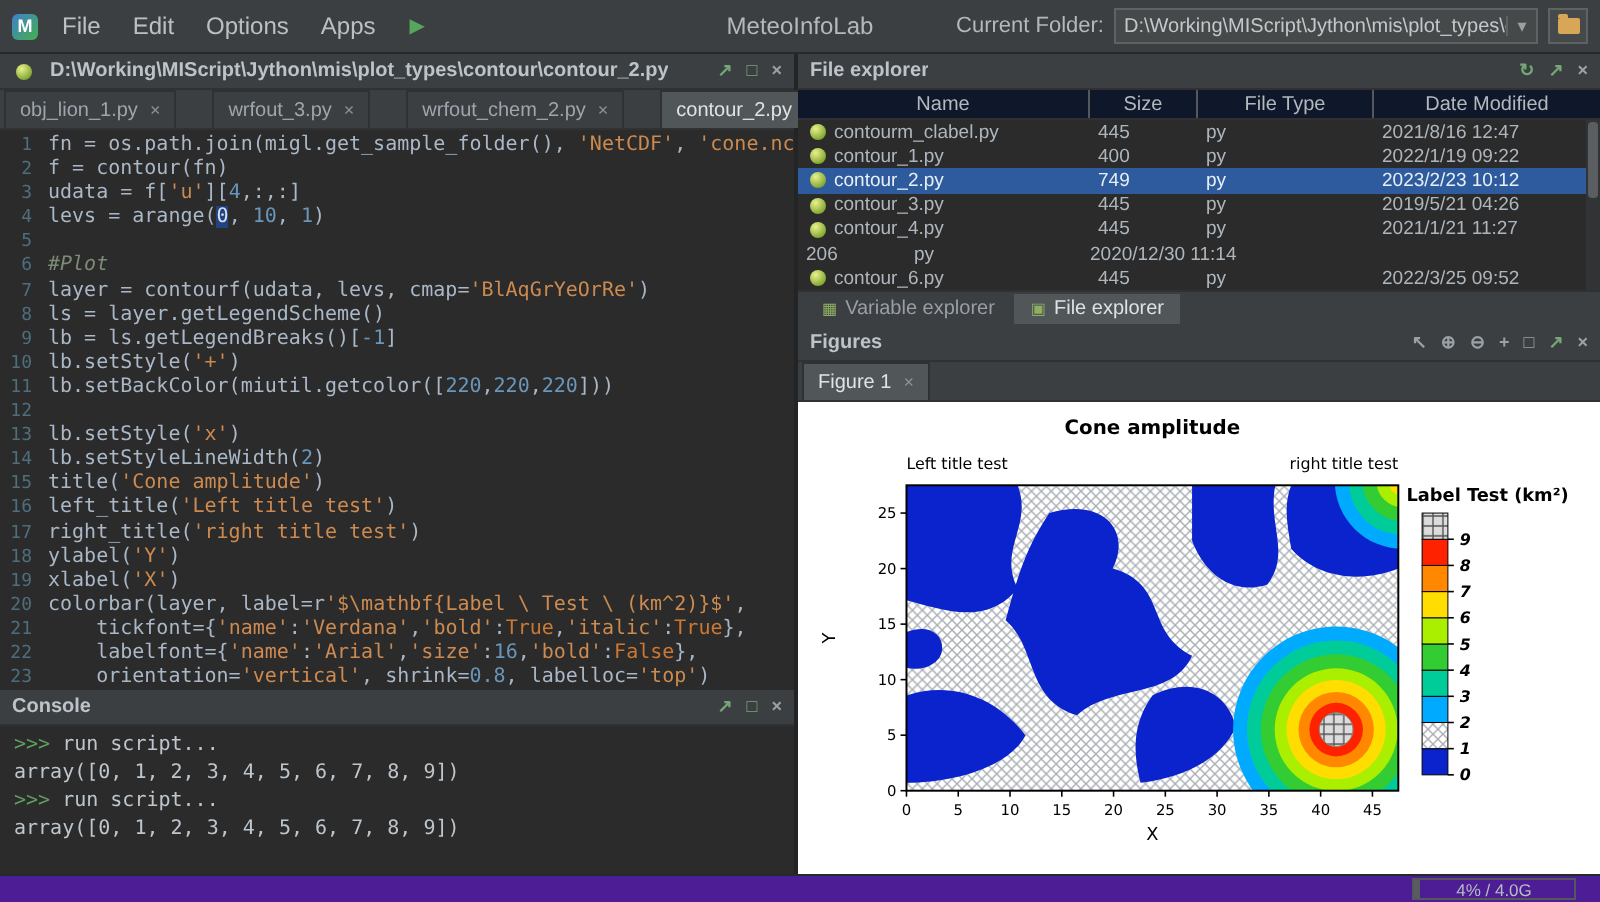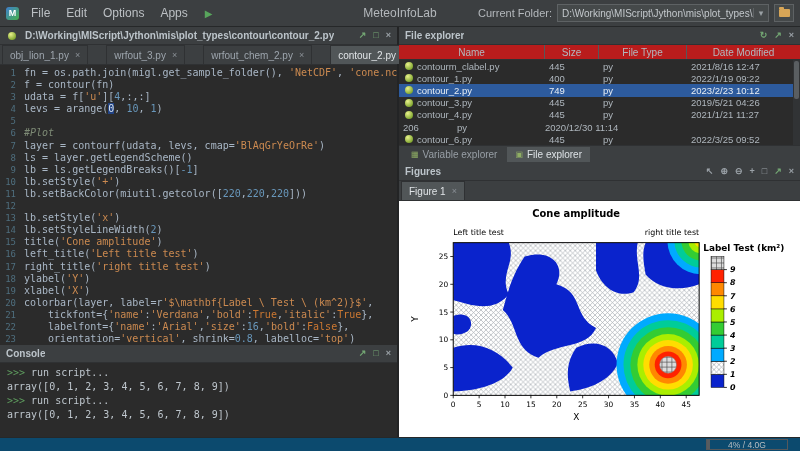--- a/index.html
+++ b/index.html
@@ -56,21 +56,21 @@
   .tk-k { color:#cc7832; } .tk-c { color:#7d8a75;font-style:italic; }
   .tk-sel { color:#d6e0ea; background:#214283; }
 
   
   .console-body { height:74px; flex:none; background:#2b2b2b; padding:3px 7px;
     font-family:"DejaVu Sans Mono",monospace; font-size:10px; overflow:hidden; }
   .console-body .row { height:14px; line-height:14px; white-space:pre; color:#bec6cd; }
   .console-body .prompt { color:#5f9e5f; }
 
   
-  .fx-colhdr { height:15px; flex:none; background:#b91c1c; border-bottom:1px solid #2f3133;
+  .fx-colhdr { height:15px; flex:none; background:#0f172a; border-bottom:1px solid #2f3133;
     display:flex; font-size:10px; color:#b2b9bf; }
   .fx-col { display:flex; align-items:center; justify-content:center;
     border-right:1px solid #55585b; overflow:hidden; }
   .c-name { width:146px; } .c-size { width:54px; } .c-type { width:88px; } .c-date { flex:1; border-right:none; }
   .fx-rows { height:85px; flex:none; background:#2b2b2b; position:relative; overflow:hidden; }
   .fx-row { height:12.2px; display:flex; align-items:center; font-size:9.5px; color:#aeb6bd; }
   .fx-row.selected { background:#2d5b9e; color:#e8eef4; }
   .fx-cell { padding-left:4px; white-space:nowrap; overflow:hidden; display:flex; align-items:center; }
   .py-dot { width:8px; height:8px; border-radius:50%; flex:none; margin:0 4px 0 2px;
     background:radial-gradient(circle at 35% 30%, #e9f18c, #7fa52f 75%); }
@@ -80,21 +80,21 @@
     display:flex; align-items:center; gap:2px; padding-left:4px; }
   .fx-tab { font-size:10px; color:#989fa6; padding:2px 8px; display:flex; align-items:center; gap:4px; }
   .fx-tab.active { background:#515658; color:#dde2e6; }
   .fx-tab .g { font-size:8px; color:#8fae64; }
 
   
   .fig-canvas { flex:1; background:#ffffff; min-height:0; }
   .fig-canvas svg { display:block; }
 
   
-  .statusbar { height:14px; flex:none; background:#0c4a6e; border-top:1px solid #262829;
+  .statusbar { height:14px; flex:none; background:#4c1d95; border-top:1px solid #262829;
     display:flex; align-items:center; }
   .mem-box { margin-left:auto; margin-right:12px; width:82px; height:11px; border:1px solid #55585b;
     position:relative; text-align:center; font-size:8.5px; line-height:10px; color:#b8bdc1; }
   .mem-fill { position:absolute; left:0; top:0; bottom:0; width:4%; background:#585c60; }
   .mem-box span { position:relative; }
 </style>
 </head>
 <body>
 
 <div class="app">

